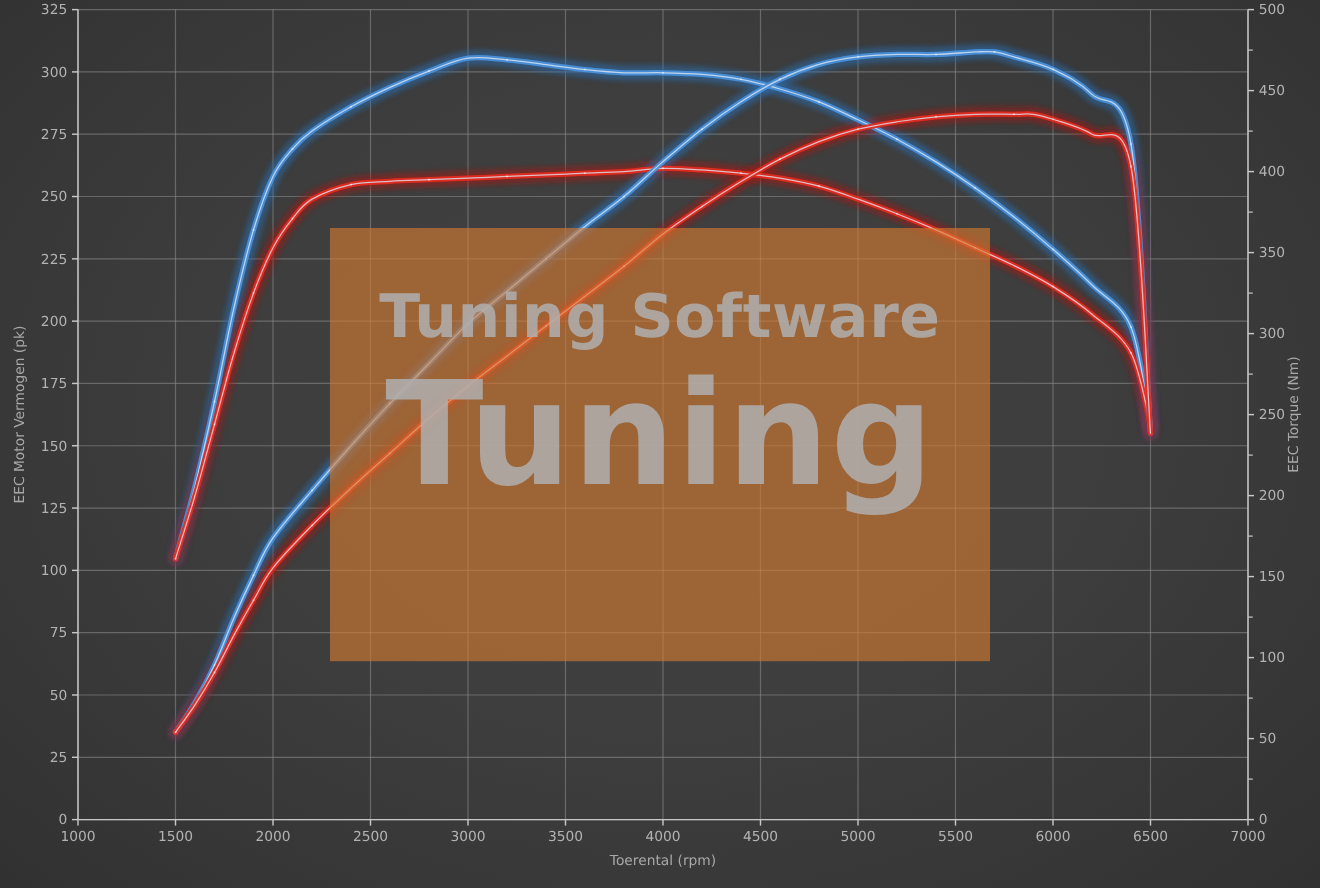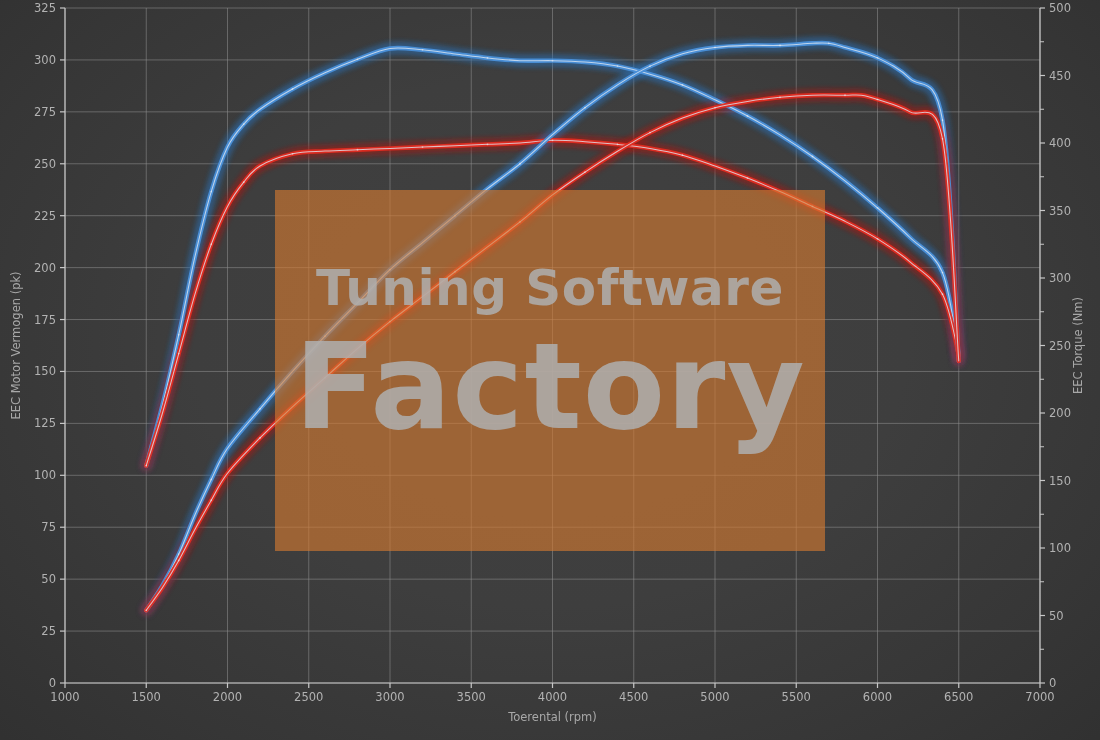--- a/index.html
+++ b/index.html
@@ -40,21 +40,20 @@
   }
   #wm-text{
     position:absolute;
     left:275px;top:190px;
     width:550px;height:361px;
     display:flex;
     flex-direction:column;
     align-items:center;
     justify-content:flex-start;
     pointer-events:none;
-    margin-top:24px;
   }
   #wm-line1{
     margin-top:49px;
     font-family:"DejaVu Sans", sans-serif;
     font-weight:bold;
     font-size:50px;
     letter-spacing:0.5px;
     color:rgba(175,175,175,0.85);
     line-height:1;
     white-space:nowrap;
@@ -291,16 +290,16 @@
         <text x="1040" y="701" class="tick-label bottom">7000</text>
         <text x="552.5" y="721" class="axis-title">Toerental (rpm)</text>
         <text x="20" y="345.5" class="axis-title" transform="rotate(-90 20 345.5)">EEC Motor Vermogen (pk)</text>
         <text x="1082" y="345.5" class="axis-title" transform="rotate(-90 1082 345.5)">EEC Torque (Nm)</text>
       </g>
   </svg>
 
   <div id="watermark"></div>
   <div id="wm-text">
     <div id="wm-line1">Tuning Software</div>
-    <div id="wm-line2">Factory</div>
+    <div id="wm-line2">Tuning</div>
   </div>
 
 </div>
 
 </body></html>

